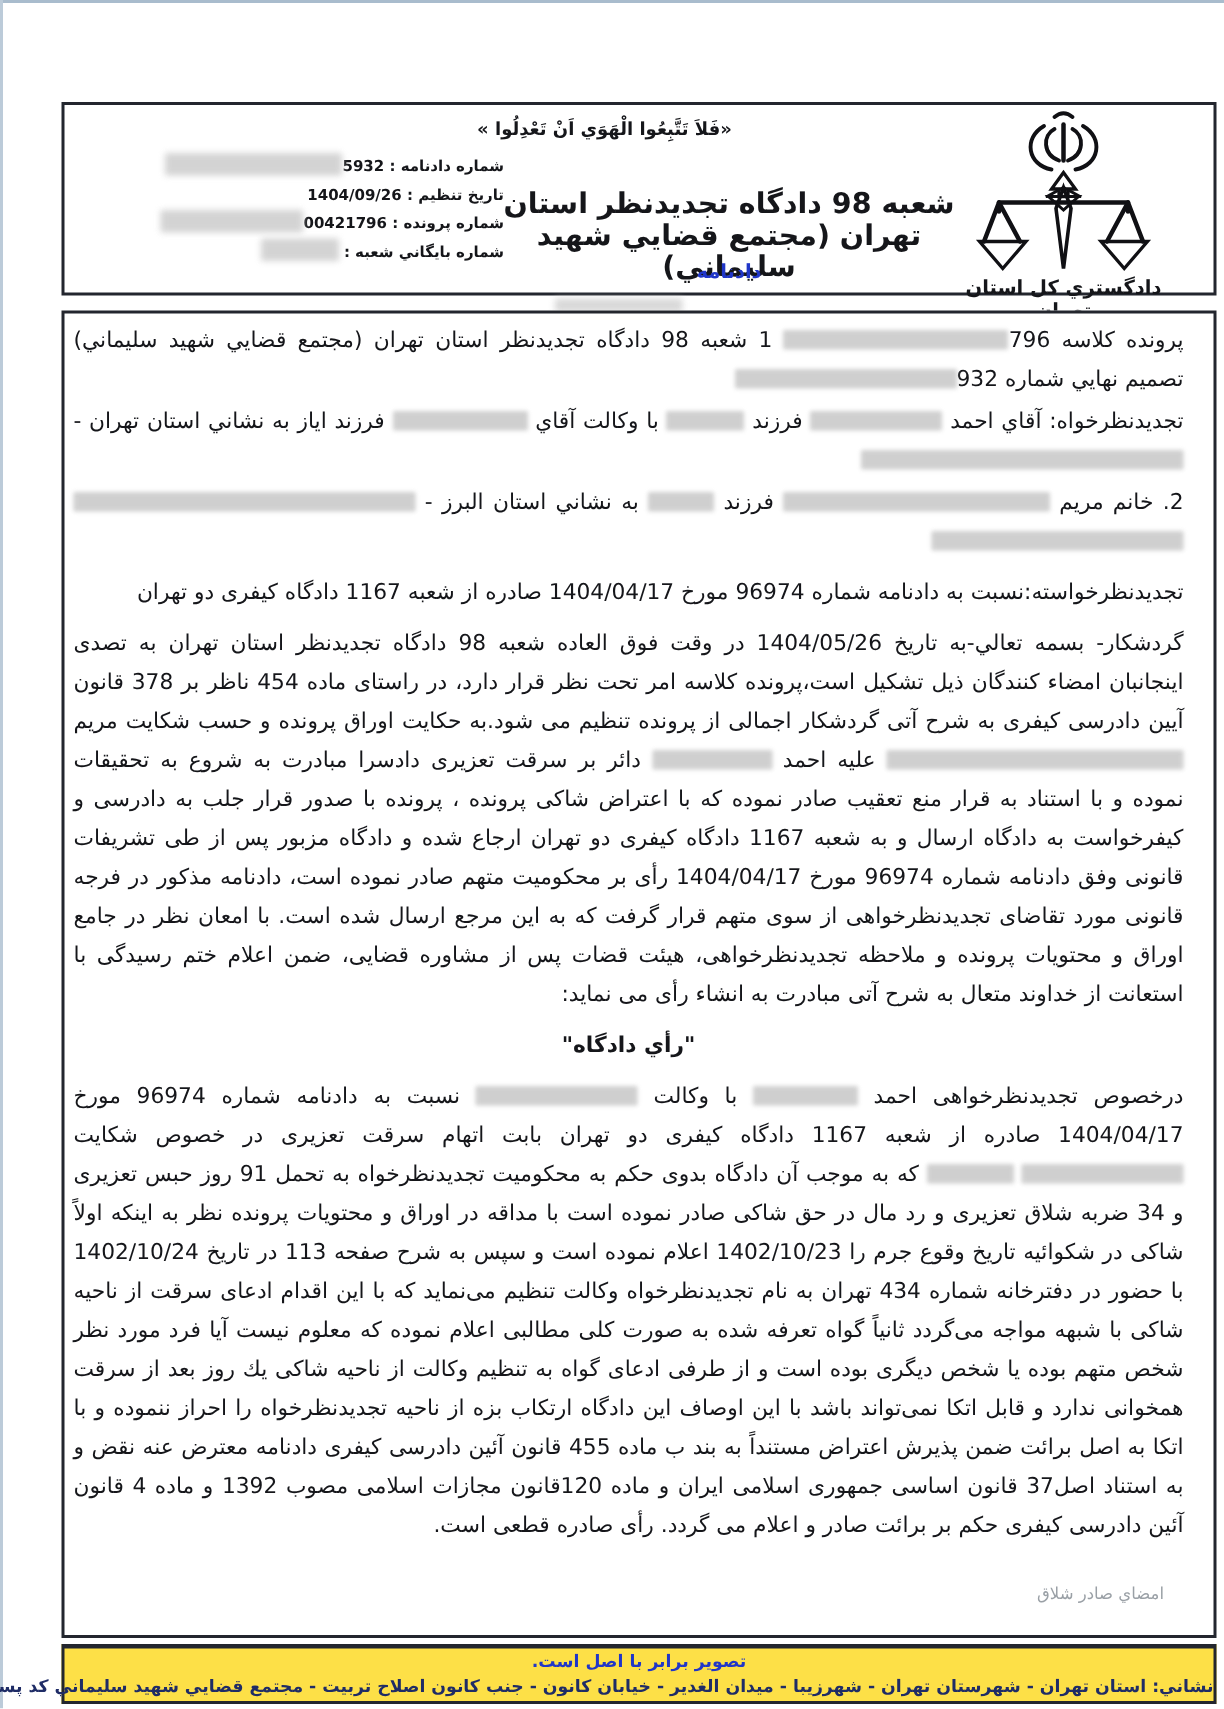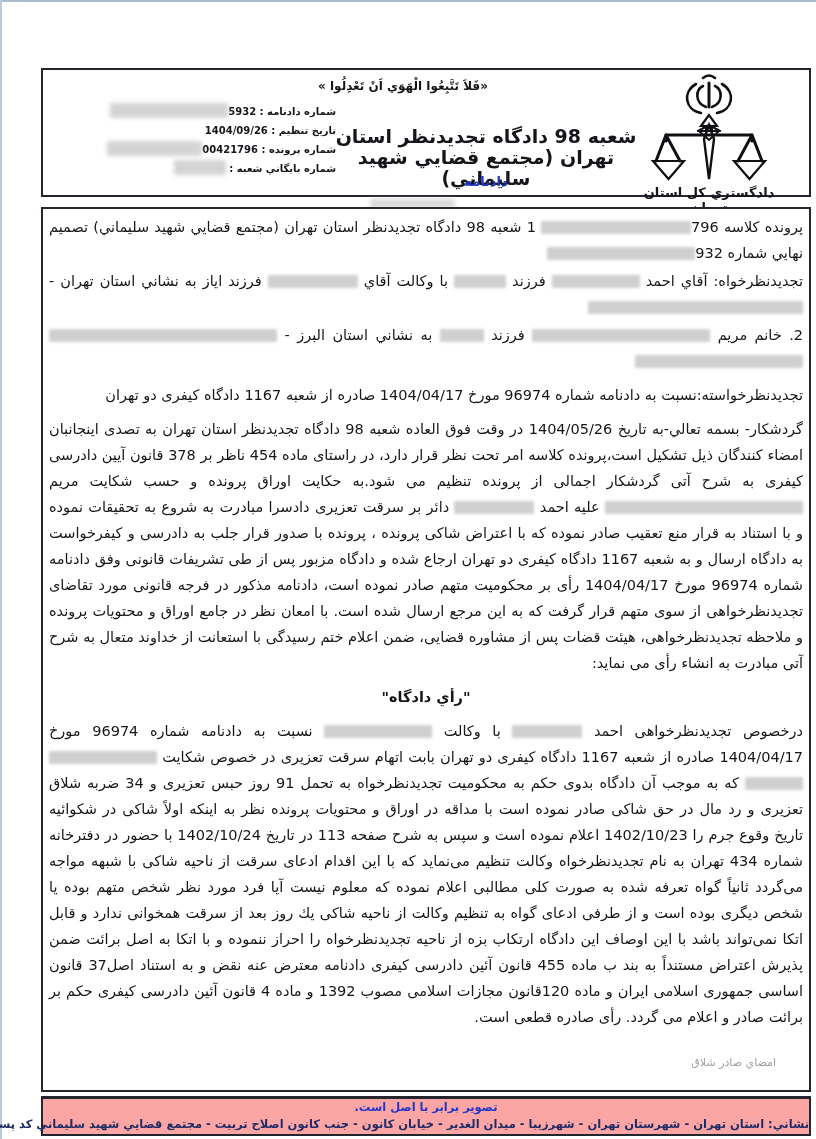--- a/index.html
+++ b/index.html
@@ -34,21 +34,21 @@
     font-size:13px;font-weight:bold;color:#2036c8;
   }
   .logo-wrap{position:absolute;top:3px;right:24px;width:152px;text-align:center;}
   .logo-caption{font-size:13px;font-weight:bold;margin-top:0px;}
   .smudge{position:absolute;left:370px;top:199px;width:85px;height:9px;background:#cfcfcf;filter:blur(2px);opacity:.8;}
 
   
   .body-box{
     position:absolute;left:41px;top:207px;width:770px;height:885px;
     border:2px solid #23262e;box-sizing:border-box;background:#fff;
-    padding:5px 6px 0 6px;overflow:hidden;
+    padding:5px 20px 0 6px;overflow:hidden;
     font-size:14.5px;line-height:26px;text-align:justify;
   }
   .para{margin:0 0 2px 0;}
   .gap-top{margin-top:8px;}
   .center-bold{text-align:center;font-weight:bold;}
   .redact{
     display:inline-block;height:13px;background:#c4c4c4;border-radius:1px;
     filter:blur(1.5px);opacity:.8;vertical-align:-2px;
   }
   .redact-hdr{
@@ -56,21 +56,21 @@
     filter:blur(2px);opacity:.85;vertical-align:-3px;
   }
   .issuer-sig{
     position:absolute;top:1056px;right:40px;font-size:11px;color:#9aa0a6;
   }
 
   
   .footer-box{
     position:absolute;left:41px;top:1096px;width:770px;height:40px;
     border:2px solid #23262e;border-top-width:3px;box-sizing:border-box;
-    text-align:center;background:#fca5a5;
+    text-align:center;background:#fde047;
   }
   .certify{color:#2036c8;font-weight:bold;font-size:11.5px;margin-top:1px;}
   .address{color:#1f2c66;font-weight:bold;font-size:11.5px;margin-top:3px;white-space:nowrap;}
   svg{display:block;margin:0 auto;}
 </style>
 </head>
 <body>
 
 <div class="edge-top"></div>
 <div class="edge-left"></div>

